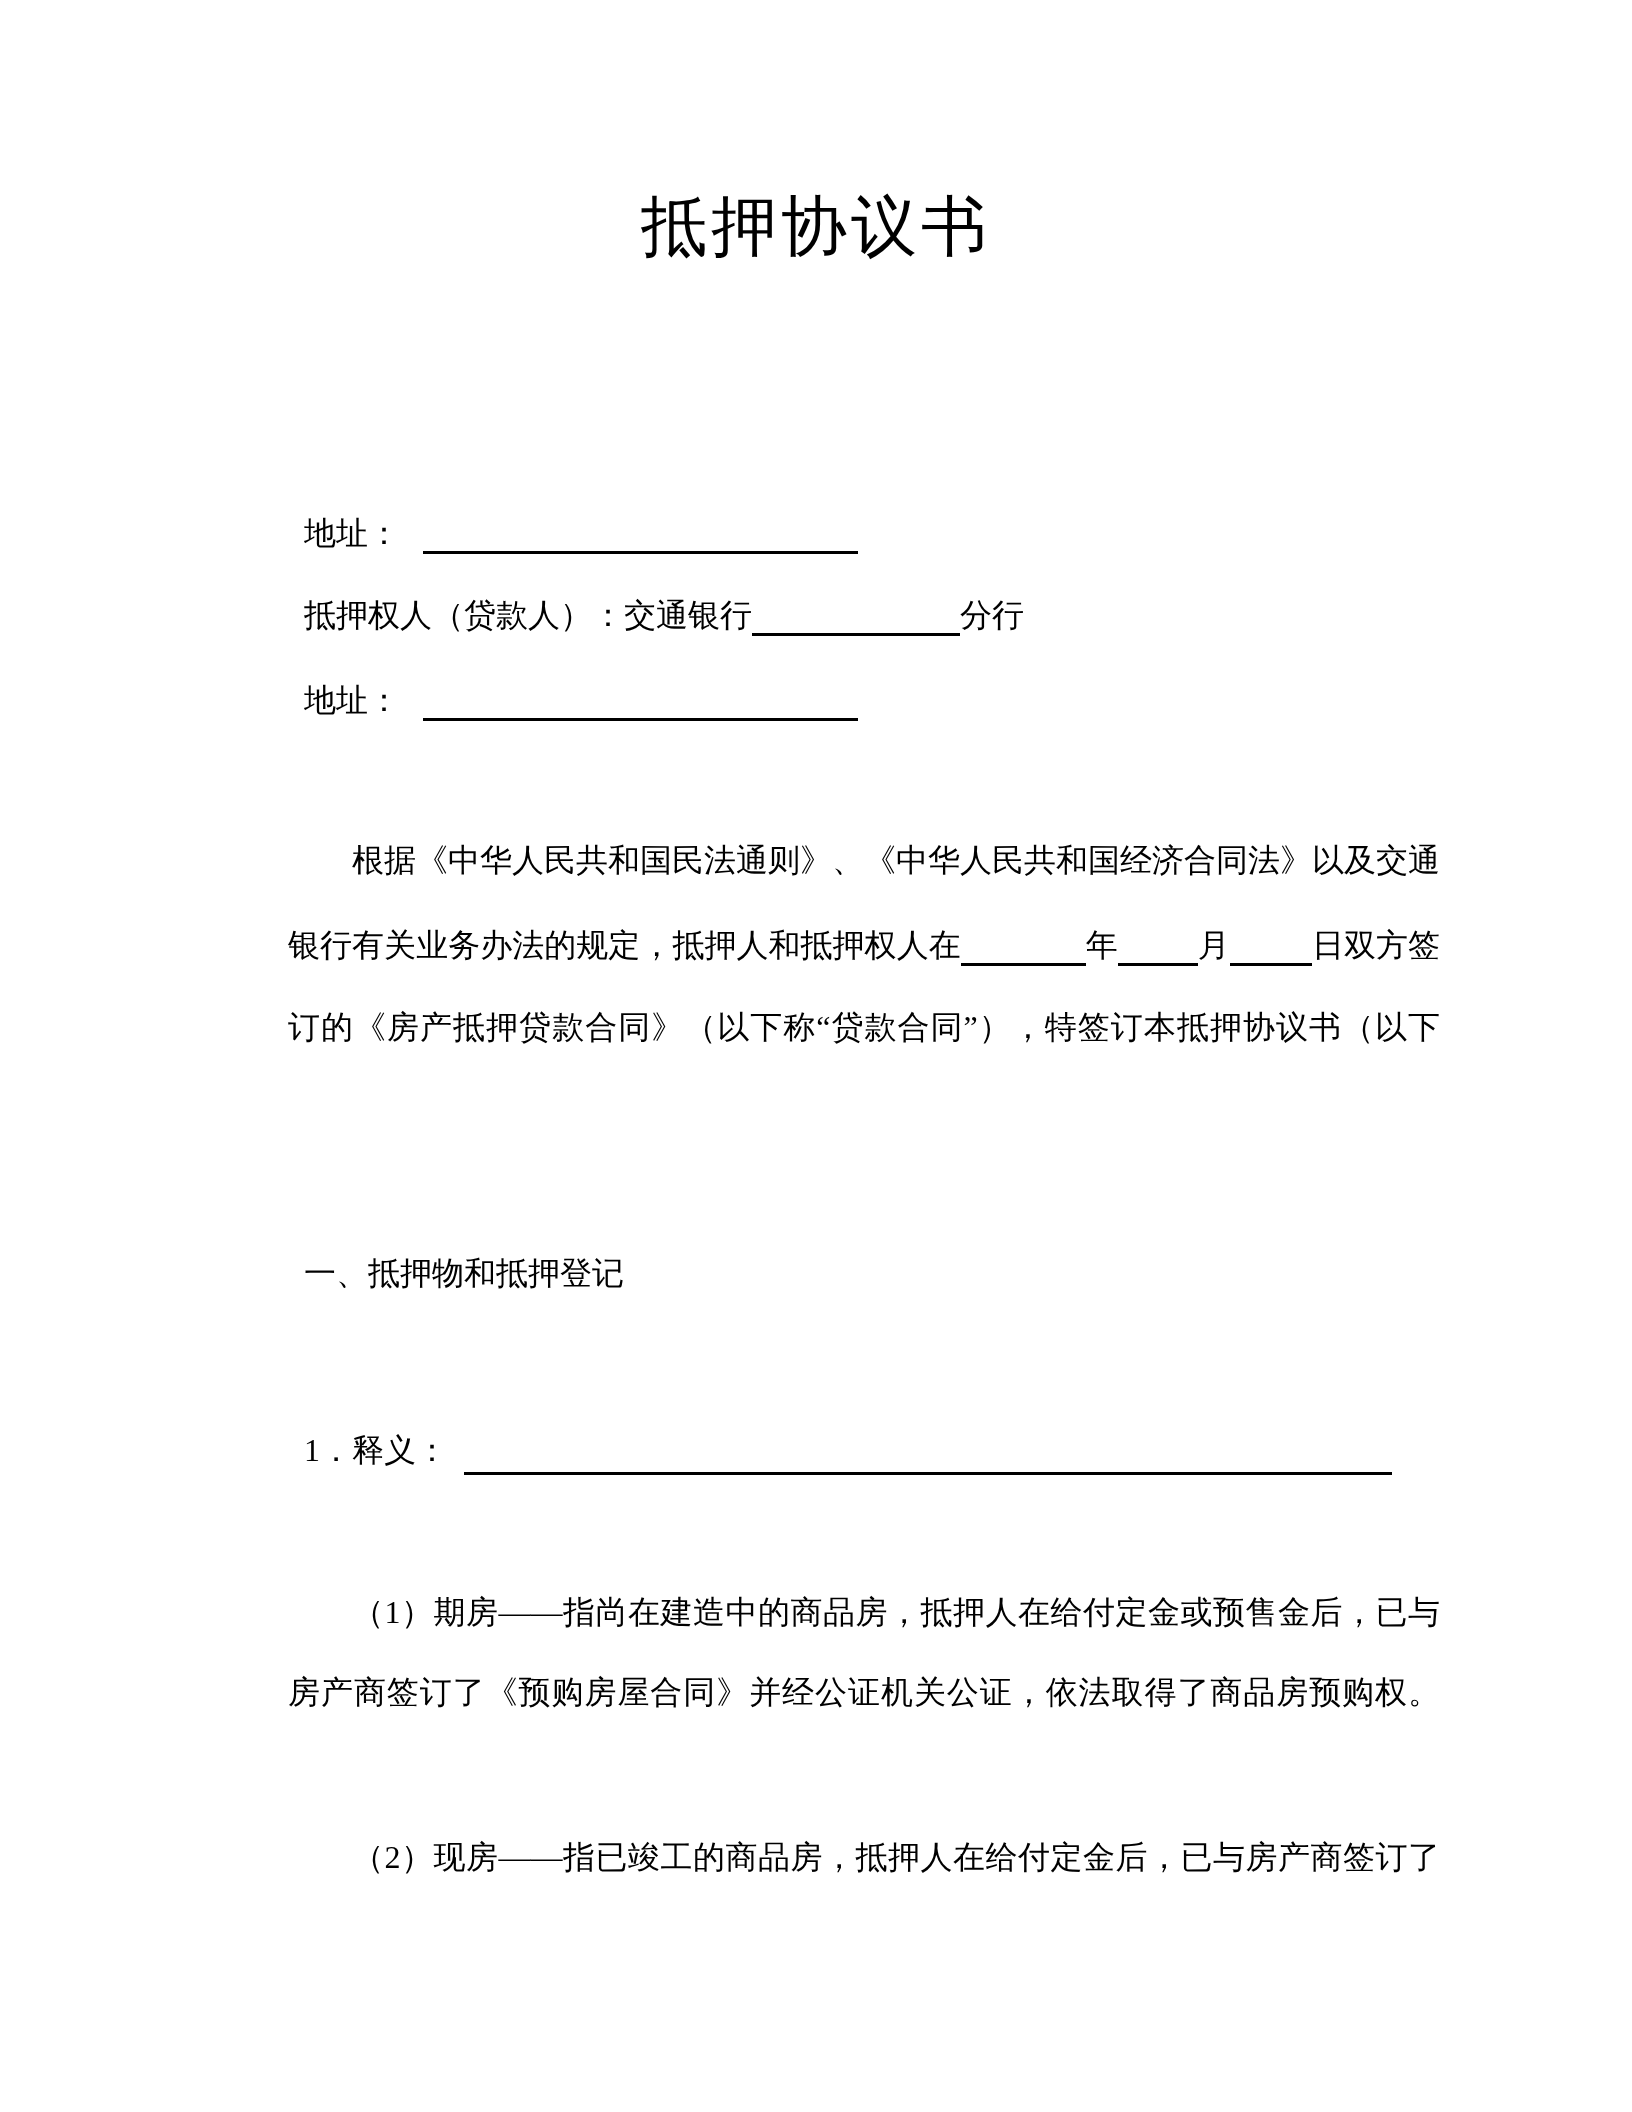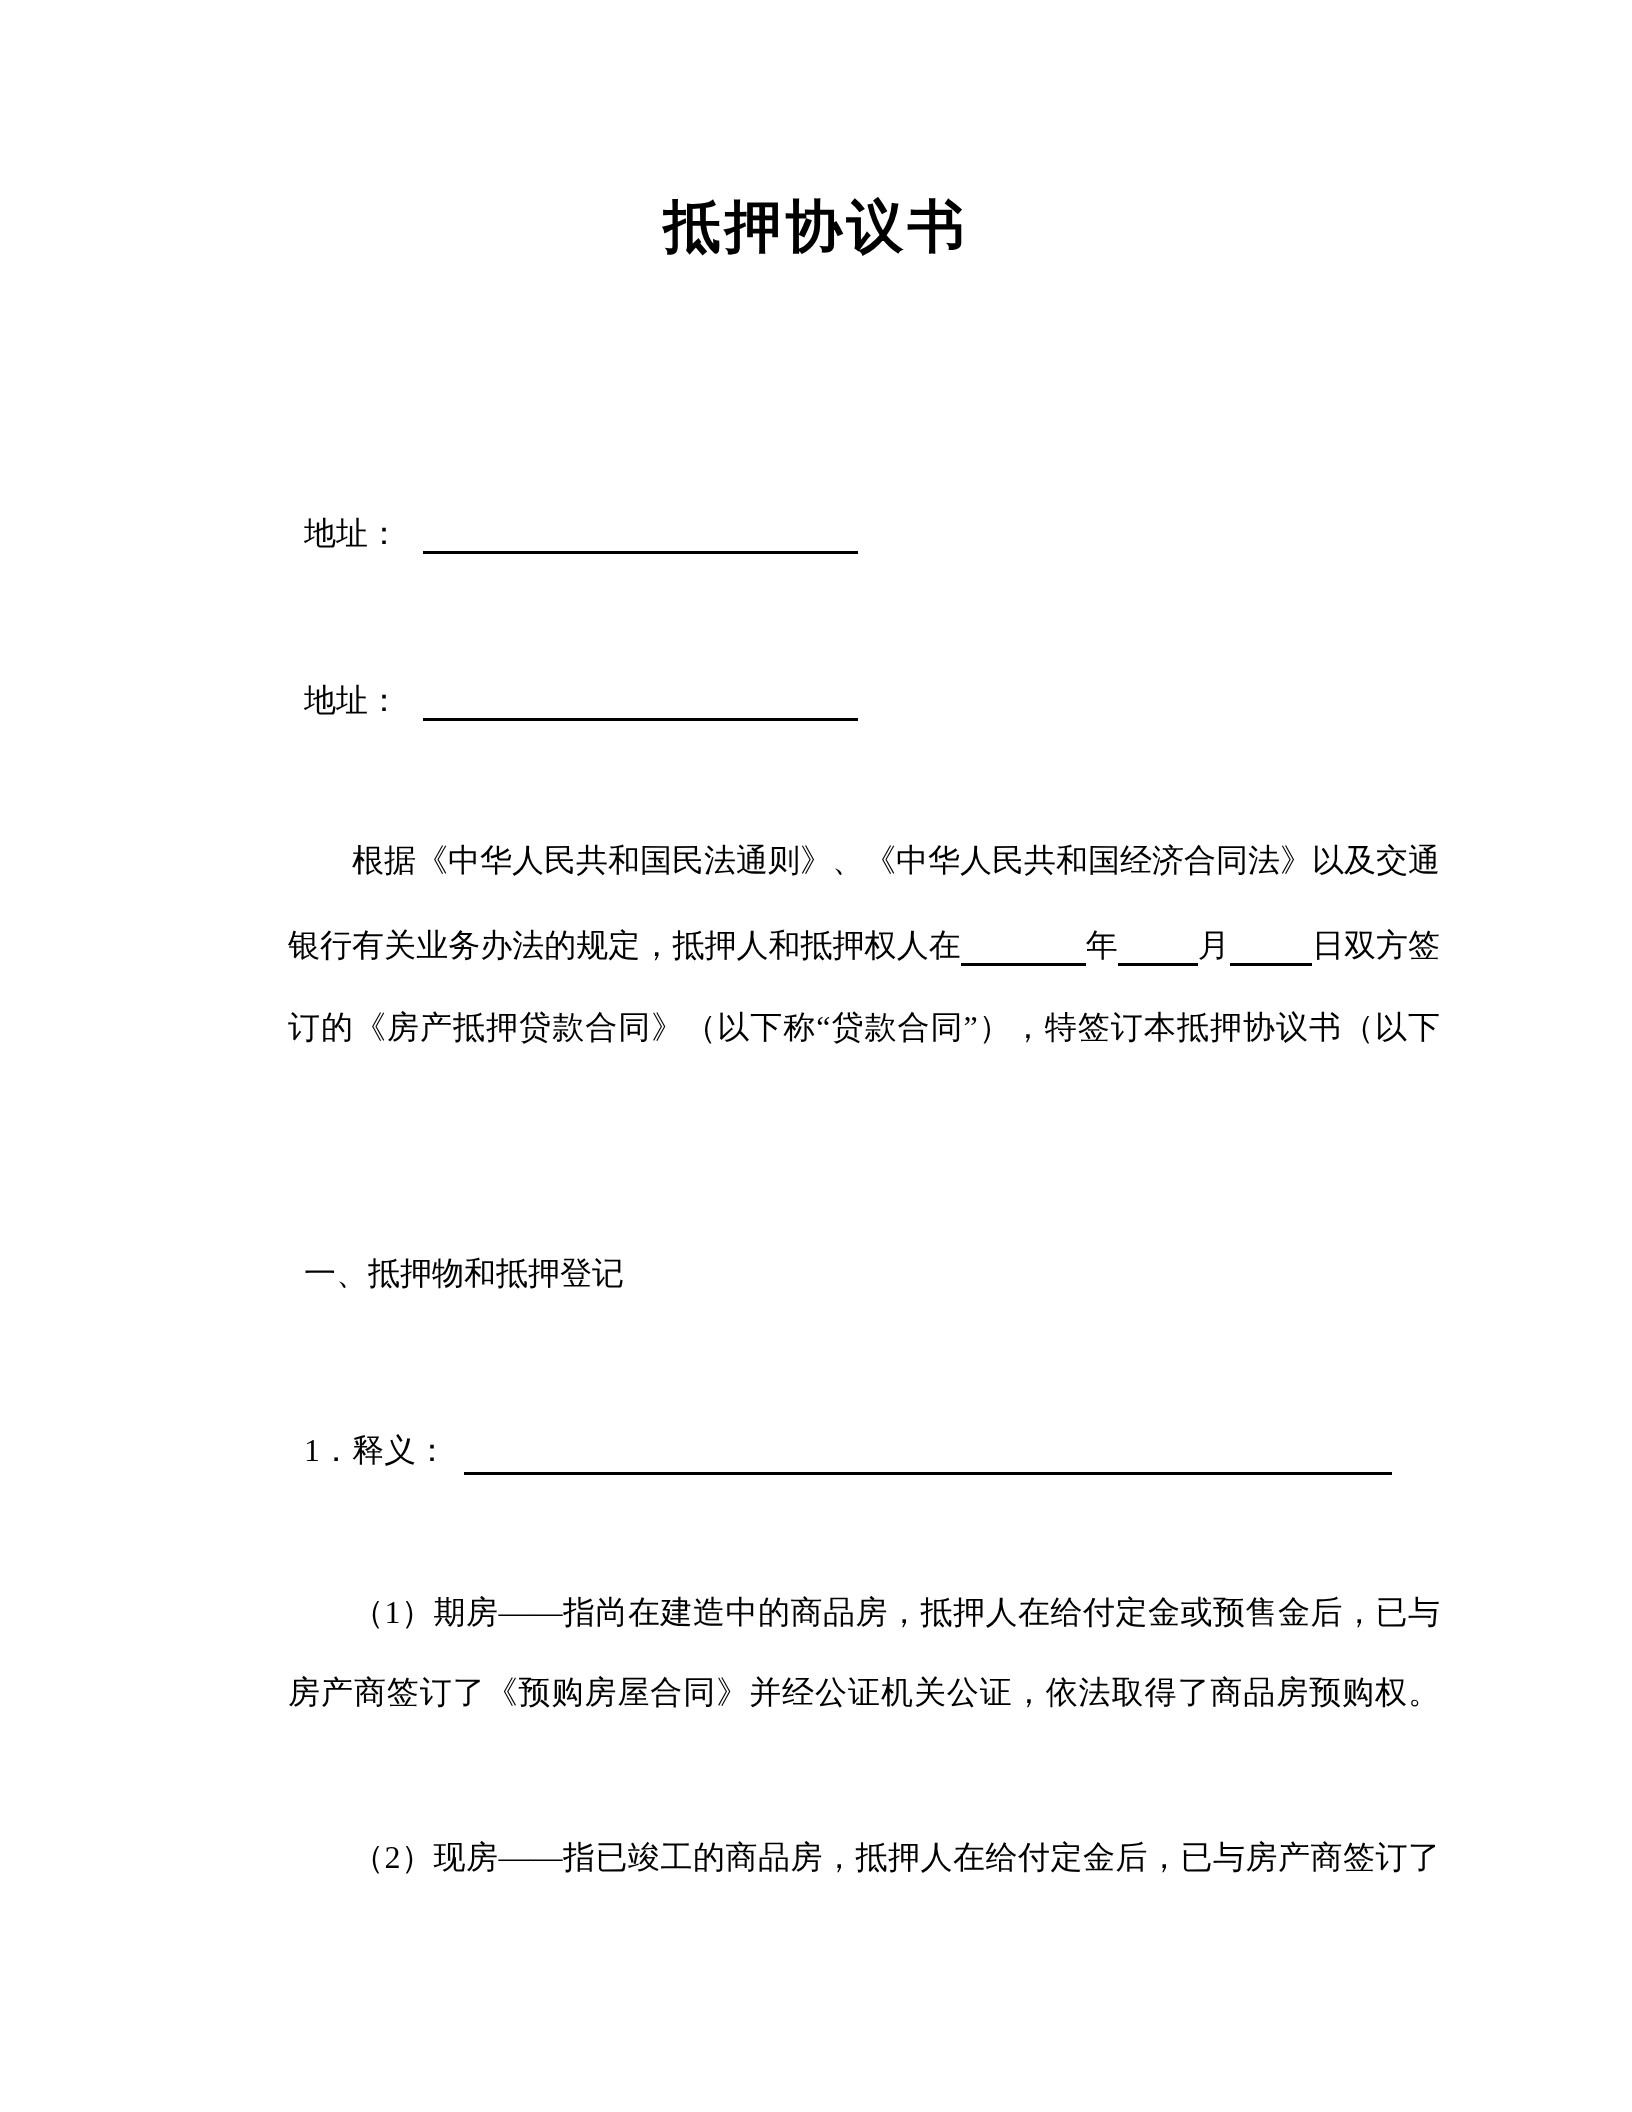--- a/index.html
+++ b/index.html
@@ -25,22 +25,22 @@
   .just { text-align: justify; text-align-last: justify; white-space: normal; margin-left: 48px; }
   .doc-title {
     position: absolute;
     left: 0;
     top: 186px;
     width: 1632px;
     height: 80px;
     line-height: 80px;
     text-align: center;
     font-family: "Liberation Sans", "DejaVu Sans", sans-serif;
-    font-weight: 700;
-    font-size: 57px;
+    font-weight: 400;
+    font-size: 66px;
     letter-spacing: 4px;
   }
   .blank {
     display: inline-block;
     height: 0;
     border-bottom: 3px solid #000000;
     vertical-align: -10px;
   }
   .flexline { display: flex; }
   .flexline .lbl { flex: 0 0 auto; text-align: center; }
@@ -56,20 +56,23 @@
 
 <div class="page">
 
   <div class="doc-title">抵押协议书</div>
 
 
   <div class="line indent" style="top:493px">
     <span>地址：</span><span class="blank" style="width:435px;margin-left:23px"></span>
   </div>
 
+  <div class="line indent" style="top:575px">
+    <span>抵押权人（贷款人）：</span><span>交通银行</span><span class="blank" style="width:208px"></span><span>分行</span>
+  </div>
 
   <div class="line indent" style="top:660px">
     <span>地址：</span><span class="blank" style="width:435px;margin-left:23px"></span>
   </div>
 
   <div class="line indent just" style="top:820px">根据《中华人民共和国民法通则》、《中华人民共和国经济合同法》以及交通</div>
 
   <div class="line just" style="top:905px">
     <span>银行有关业务办法的规定，抵押人和抵押权人在</span><span class="blank" style="width:125px"></span><span>年</span><span class="blank" style="width:80px"></span><span>月</span><span class="blank" style="width:82px"></span><span>日双方签</span>
   </div>

